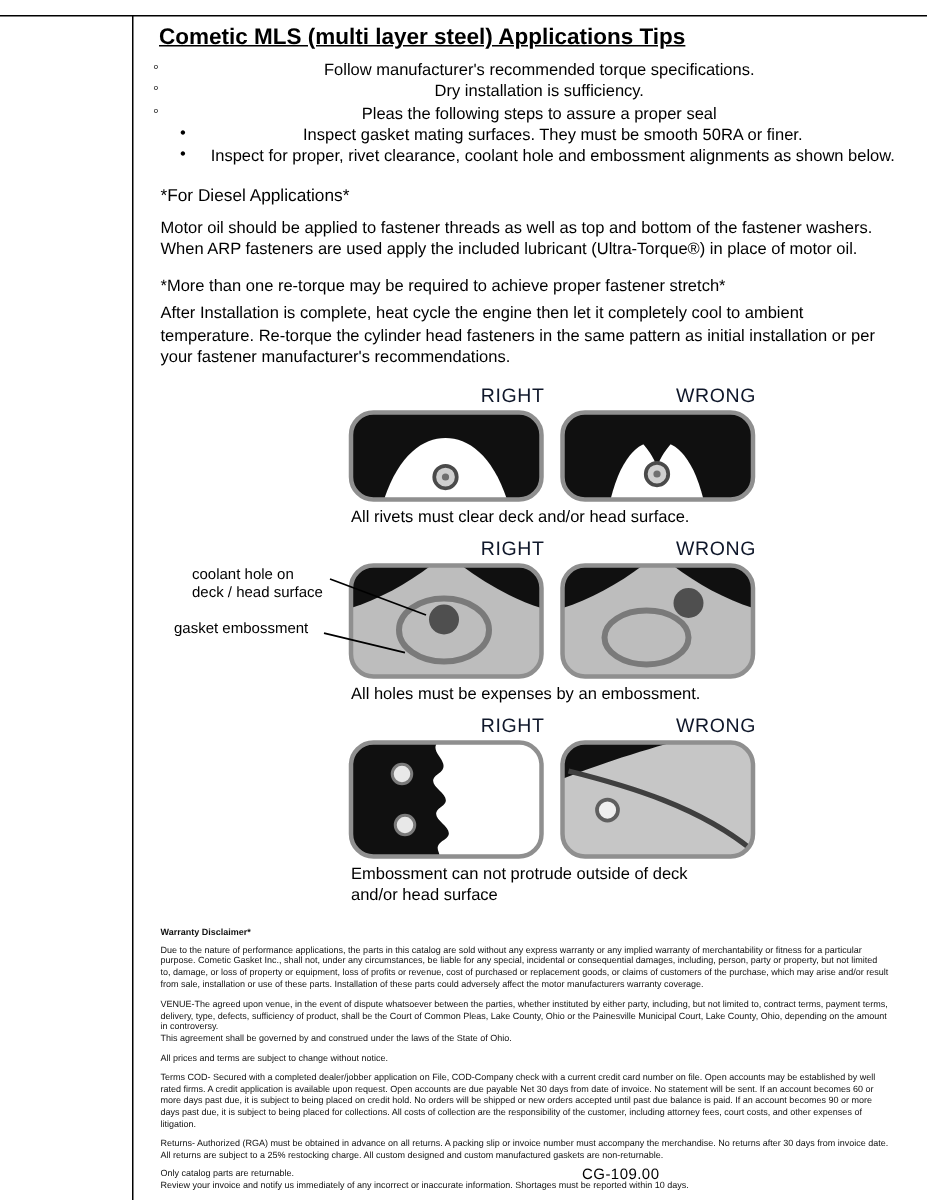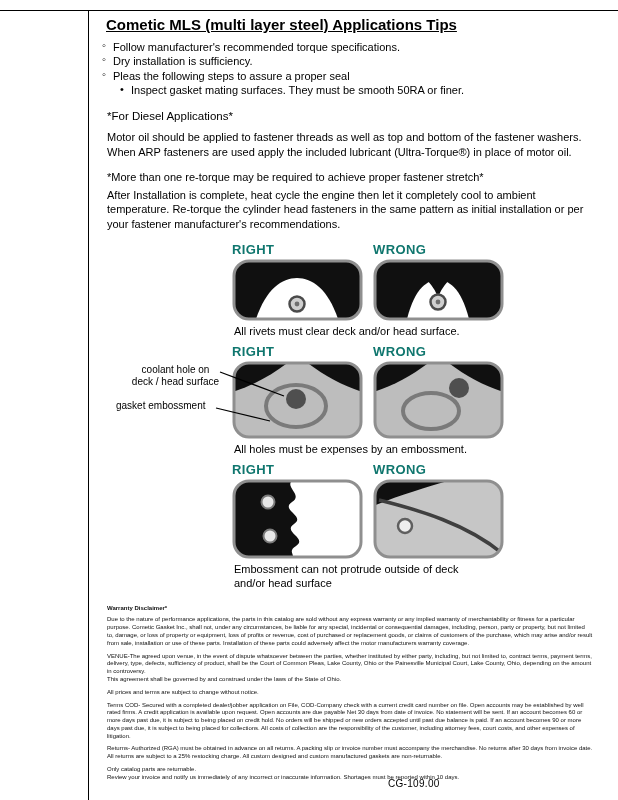--- a/index.html
+++ b/index.html
@@ -8,42 +8,42 @@
     background:#ffffff;color:#000;
     font-family:"Liberation Sans", sans-serif;
   }
   .rule-top{position:absolute;left:0;top:10px;width:618px;height:1px;background:#000;}
   .rule-left{position:absolute;left:88px;top:10px;width:1px;height:790px;background:#000;}
 
   .content{position:absolute;left:100px;top:16px;width:506px;}
 
   .title{font-size:15px;font-weight:bold;text-decoration:underline;margin:0 0 8px 6px;}
 
-  ul.bullets{list-style:none;margin:0 0 0 2px;padding:0;font-size:11px;line-height:1.12;}
+  ul.bullets{list-style:none;margin:0 0 0 2px;padding:0;font-size:11px;line-height:1.12;text-align:center;}
   ul.bullets li{position:relative;padding-left:11px;margin:2px 0;}
   ul.bullets li::before{content:"◦";position:absolute;left:0;top:-2px;font-size:11px;}
   ul.bullets li.sub{margin-left:18px;}
   ul.bullets li.sub::before{content:"•";top:-1px;}
 
   .diesel-heading{font-size:11.5px;font-weight:normal;margin:14px 0 8px 7px;}
   p.body{font-size:11px;line-height:1.3;margin:0 0 11px 7px;width:480px;}
   p.note{margin-bottom:4px;}
 
   .diagrams{margin-left:132px;width:272px;margin-top:8px;}
   .dg-row{margin-bottom:7px;}
   .dg-headers{display:flex;gap:10px;}
-  .dg-headers span{width:131px;text-align:left;font-size:13px;letter-spacing:.4px;color:#0f766e;font-weight:bold;}
+  .dg-headers span{width:131px;text-align:right;font-size:13px;letter-spacing:.4px;color:#0f172a;}
   .dg-imgs{display:flex;gap:10px;margin-top:2px;}
   svg.dg{width:131px;display:block;}
   .dg-caption{font-size:11px;margin:4px 0 6px 2px;}
   .dg-row3 .dg-caption{width:232px;line-height:1.25;}
 
   .dg-row2{position:relative;}
   .lbl{position:absolute;font-size:10px;line-height:1.2;white-space:pre-line;z-index:3;}
-  .lbl-coolant{left:-104px;top:20px;width:95px;text-align:center;}
+  .lbl-coolant{left:-104px;top:20px;width:95px;}
   .lbl-emboss{left:-116px;top:56px;width:100px;}
   .leader-svg{position:absolute;left:-30px;top:0;width:105px;height:90px;z-index:2;pointer-events:none;}
 
   .fineprint{margin:14px 0 0 7px;width:486px;font-size:6px;line-height:1.3;color:#111;}
   .fineprint .fp-head{font-weight:bold;margin:0 0 4px;}
   .fineprint p{margin:0 0 5px;white-space:pre-line;}
 
   .footer-code{position:absolute;left:388px;top:758px;font-size:10px;letter-spacing:.3px;margin-top:20px;}
 </style>
 </head>
@@ -54,20 +54,21 @@
   <div class="rule-left"></div>
 
   <div class="content">
     <h1 class="title">Cometic MLS (multi layer steel) Applications Tips</h1>
 
     <ul class="bullets">
       <li>Follow manufacturer's recommended torque specifications.</li>
       <li>Dry installation is sufficiency.</li>
       <li>Pleas the following steps to assure a proper seal</li>
       <li class="sub">Inspect gasket mating surfaces.  They must be smooth 50RA or finer.</li>
+      <li class="sub">Inspect for proper, rivet clearance, coolant hole and embossment alignments as shown below.</li>
     </ul>
 
     <div class="diesel-heading">*For Diesel Applications*</div>
     <p class="body">Motor oil should be applied to fastener threads as well as top and bottom of the fastener washers. When ARP fasteners are used apply the included lubricant (Ultra-Torque®) in place of motor oil.</p>
     <p class="body note">*More than one re-torque may be required to achieve proper fastener stretch*</p>
     <p class="body">After Installation is complete, heat cycle the engine then let it completely cool to ambient temperature. Re-torque the cylinder head fasteners in the same pattern as initial installation or per your fastener manufacturer's recommendations.</p>
 
     <div class="diagrams">
 
       <div class="dg-row">

